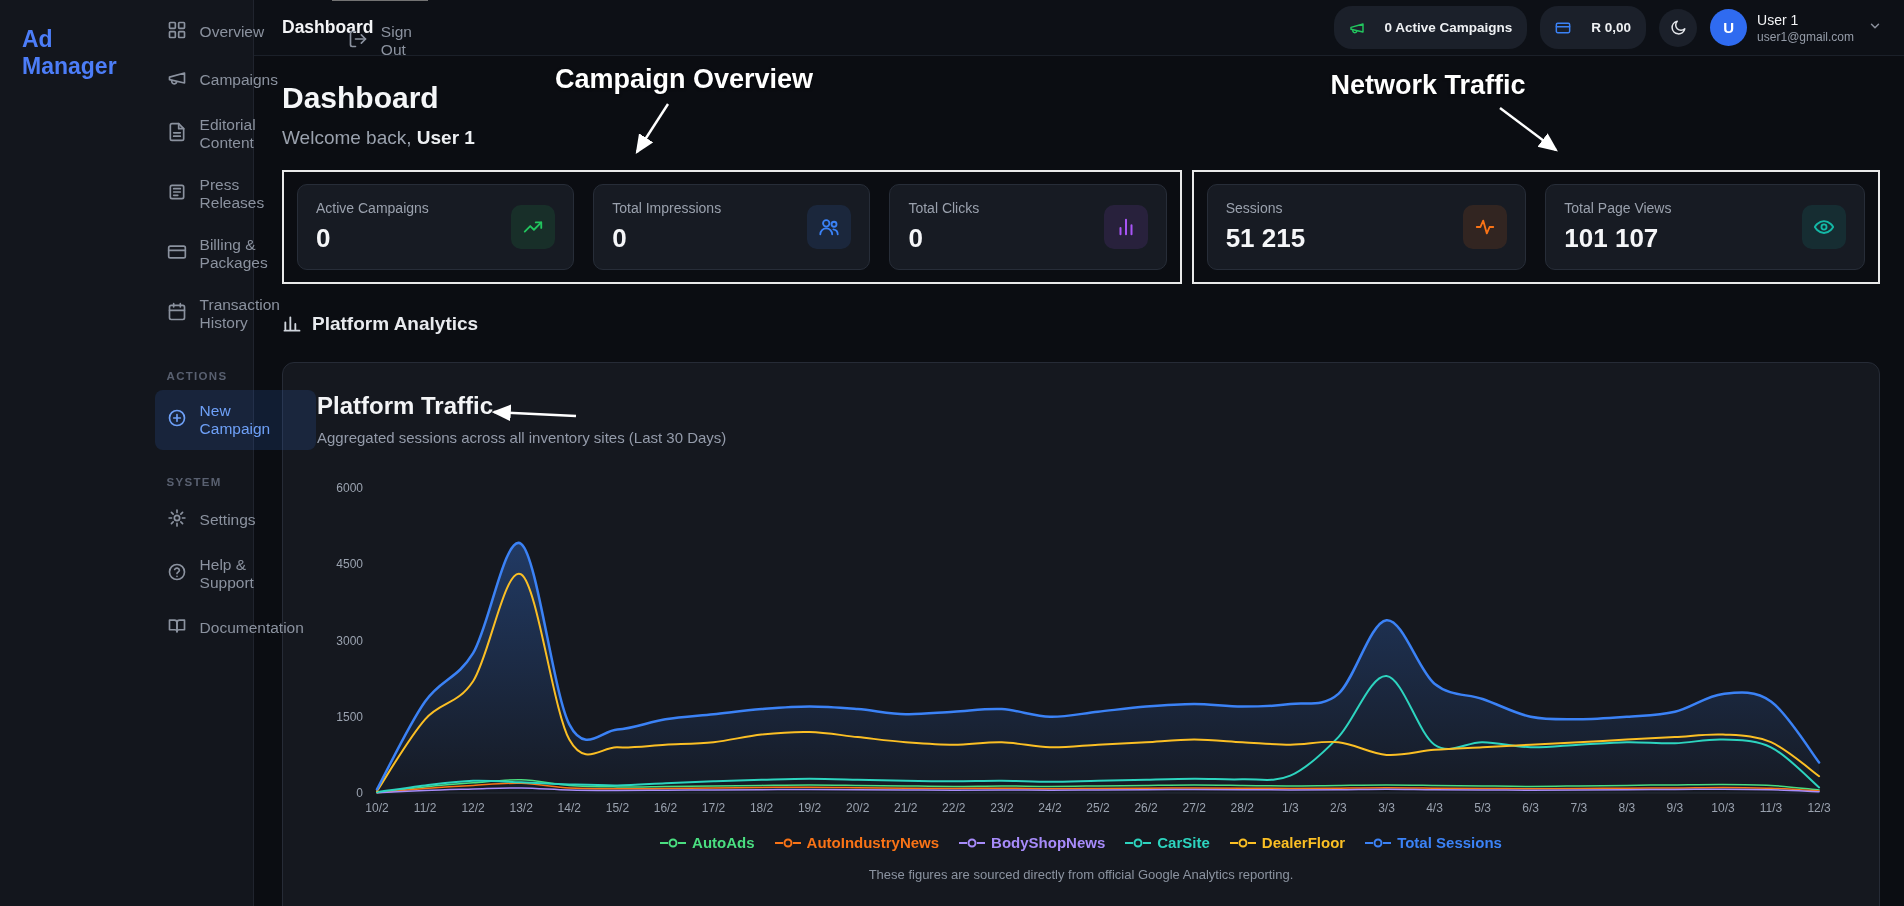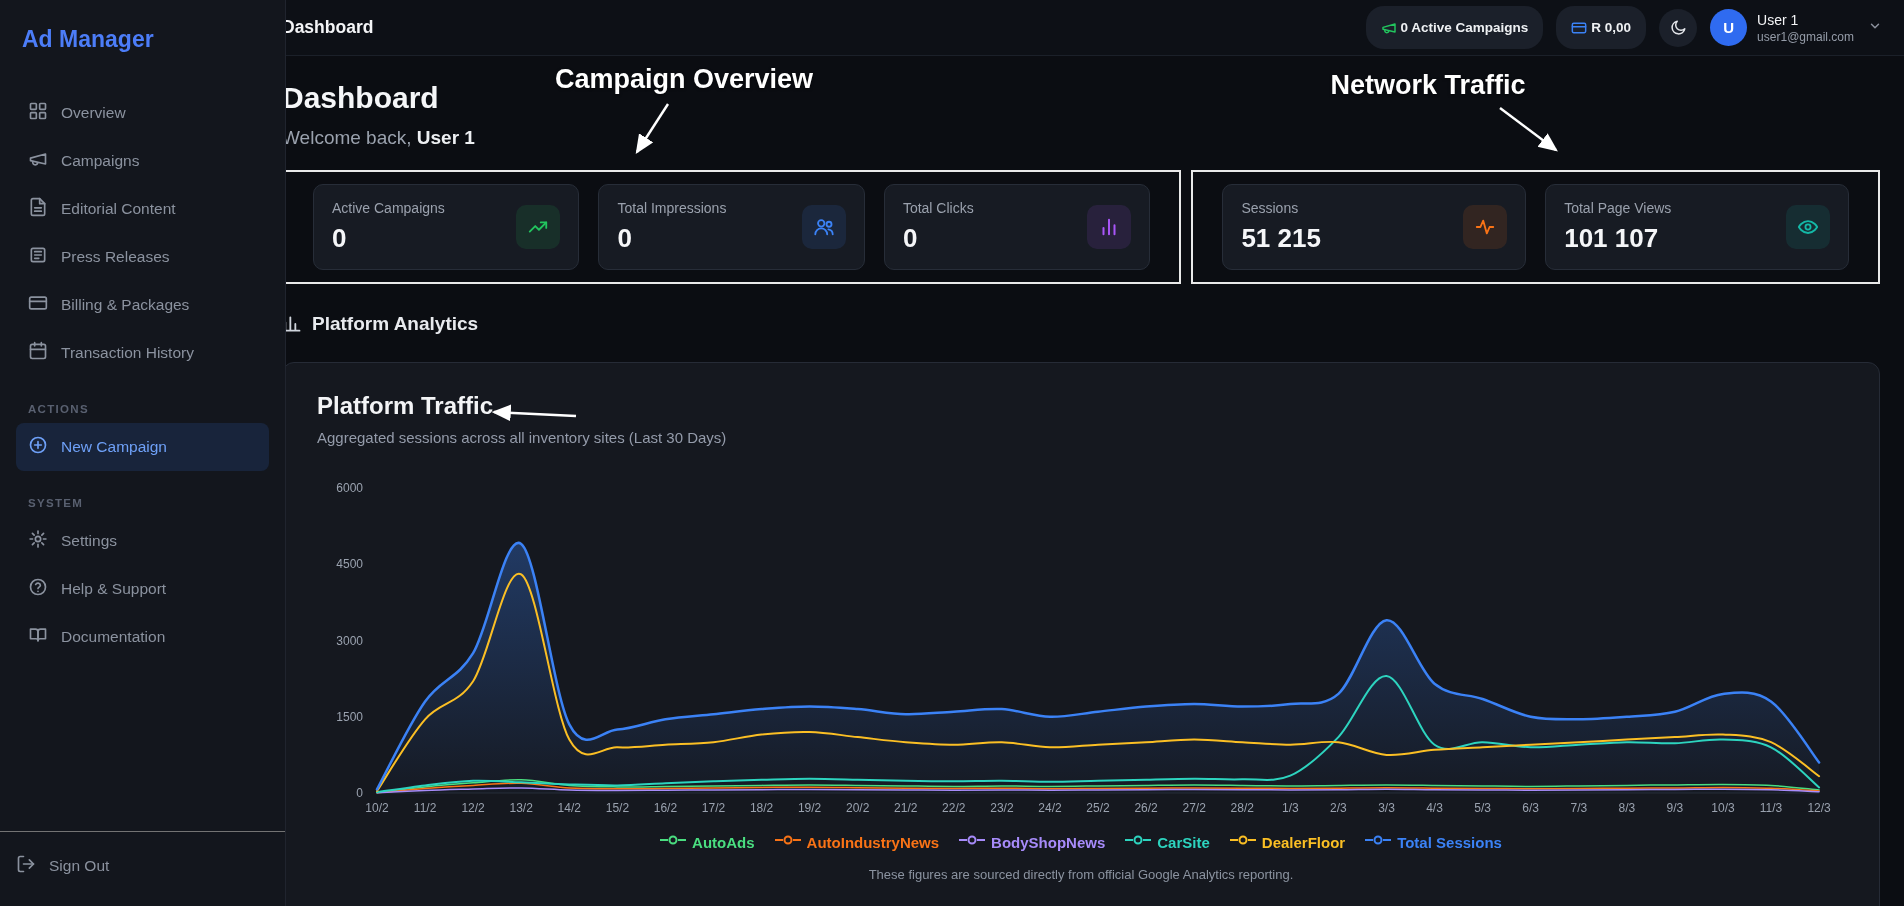--- a/index.html
+++ b/index.html
@@ -1,79 +1,79 @@
 <!DOCTYPE html>
 <html><head>
 <meta charset="utf-8">
 <style>
   *{margin:0;padding:0;box-sizing:border-box}
   html,body{background:#000}
   .app{position:relative;width:1904px;height:906px;background:#0b0d12;overflow:hidden;
        font-family:"Liberation Sans",sans-serif;color:#e5e7eb}
 
   
-  .sidebar{position:absolute;left:0;top:0;bottom:0;width:286px;background:#13161d;
-           border-right:1px solid #20242e;display:flex;flex-direction:column;z-index:10}
+  .sidebar{position:absolute;left:0;top:0;bottom:0;width:254px;background:#13161d;
+           border-right:1px solid #20242e;display:flex;flex-direction:row;z-index:10}
   .logo{padding:26px 22px 28px;font-size:23px;font-weight:bold;color:#4c7df8}
   .nav{flex:1;padding:8px 16px 0;display:flex;flex-direction:column}
   .nav-item{display:flex;align-items:center;gap:13px;padding:12px 12px;border-radius:8px;
             color:#8b929f;font-size:15.5px;cursor:pointer;text-decoration:none}
   .nav-item svg{width:20px;height:20px;flex:none}
   .nav-item.active{background:rgba(59,130,246,.14);color:#6ea0f7}
   .nav-section{margin:26px 12px 8px;font-size:11.5px;letter-spacing:1.3px;
                text-transform:uppercase;color:#596070;font-weight:bold}
   .signout-wrap{padding:10px 4px 16px;border-top:1px solid #737373}
 
   
   .main{margin-left:254px;height:100%;display:flex;flex-direction:column}
   .topbar{height:56px;flex:none;display:flex;align-items:center;justify-content:space-between;
           padding:0 22px 0 28px;background:#0d1016;border-bottom:1px solid #1b2029}
   .topbar-title{font-size:17.5px;font-weight:bold;color:#f3f4f6}
   .topbar-right{display:flex;align-items:center;gap:13px}
-  .pill{display:flex;align-items:center;gap:4px;height:43px;padding:0 15px;background:#1b202a;
+  .pill{display:flex;align-items:center;gap:20px;height:43px;padding:0 15px;background:#1b202a;
         border:none;border-radius:18px;font-size:13.5px;font-weight:bold;color:#eef0f3;cursor:pointer}
   .pill svg{width:16px;height:16px}
   .icon-btn{width:38px;height:38px;border-radius:50%;background:#1b202a;border:none;display:flex;
             align-items:center;justify-content:center;color:#e5e7eb;cursor:pointer}
   .icon-btn svg{width:18px;height:18px}
   .user{display:flex;align-items:center;gap:10px;cursor:pointer}
   .avatar{width:37px;height:37px;border-radius:50%;background:#2f6bf0;color:#fff;font-weight:bold;
           font-size:15px;display:flex;align-items:center;justify-content:center}
   .user-name{font-size:14px;color:#f3f4f6}
   .user-email{font-size:12px;color:#959ca8;margin-top:2px}
   .chev{color:#8b919d;margin-left:4px}
   .chev svg{width:14px;height:14px}
 
   
   .content{flex:1;padding:24px 24px 0 28px;overflow:hidden}
   .page-title{font-size:30px;line-height:36px;font-weight:bold;color:#f5f6f8}
   .welcome{margin-top:10px;font-size:19px;line-height:24px;color:#9aa1ad}
   .welcome b{color:#edeff2}
   .stat-row{display:flex;gap:10px;margin-top:20px}
-  .anno-box{border:2px solid #e9e9e9;padding:12px 29px;display:flex;gap:19px}
+  .anno-box{border:2px solid #e9e9e9;padding:12px 13px;display:flex;gap:19px}
   .box1{width:952px}
   .box2{width:728px}
   .stat-card{flex:1;background:#171b23;border:1px solid #272d38;border-radius:10px;
              padding:15px 18px;display:flex;align-items:center;justify-content:space-between}
   .stat-label{font-size:14px;color:#9aa1ad}
   .stat-value{font-size:26px;font-weight:bold;color:#f5f6f8;margin-top:7px}
   .stat-icon{width:44px;height:44px;border-radius:10px;display:flex;align-items:center;
              justify-content:center;flex:none}
   .stat-icon svg{width:22px;height:22px}
   .section-head{display:flex;align-items:center;gap:10px;margin-top:28px;font-size:19px;
                 line-height:24px;font-weight:bold;color:#e8eaee}
   .section-head svg{width:20px;height:20px;color:#cfd4dc}
   .chart-card{margin-top:26px;height:566px;background:#15181f;border:1px solid #262b36;
               border-radius:12px;padding:28px 34px}
   .chart-title{font-size:24px;line-height:30px;font-weight:bold;color:#f3f4f6}
   .chart-subtitle{margin-top:7px;font-size:15px;line-height:20px;color:#949baa}
   #traffic-chart{margin-top:12px;display:block}
   .tick{fill:#9aa2af;font-size:12px;font-family:"Liberation Sans",sans-serif}
   .legend{display:flex;justify-content:center;align-items:center;gap:20px;margin-top:14px}
-  .legend-item{display:flex;align-items:flex-start;gap:6px;font-size:15px;font-weight:bold;cursor:pointer}
+  .legend-item{display:flex;align-items:center;gap:6px;font-size:15px;font-weight:bold;cursor:pointer}
   .footnote{margin-top:16px;text-align:center;font-size:13px;color:#8b93a0}
 
   
   .annotations{position:absolute;inset:0;pointer-events:none;z-index:40}
   .anno-label{position:absolute;color:#fff;font-weight:bold;font-size:27px;
               transform:translateX(-50%);text-shadow:0 1px 3px rgba(0,0,0,.6)}
 </style>
 </head>
 <body>
 

